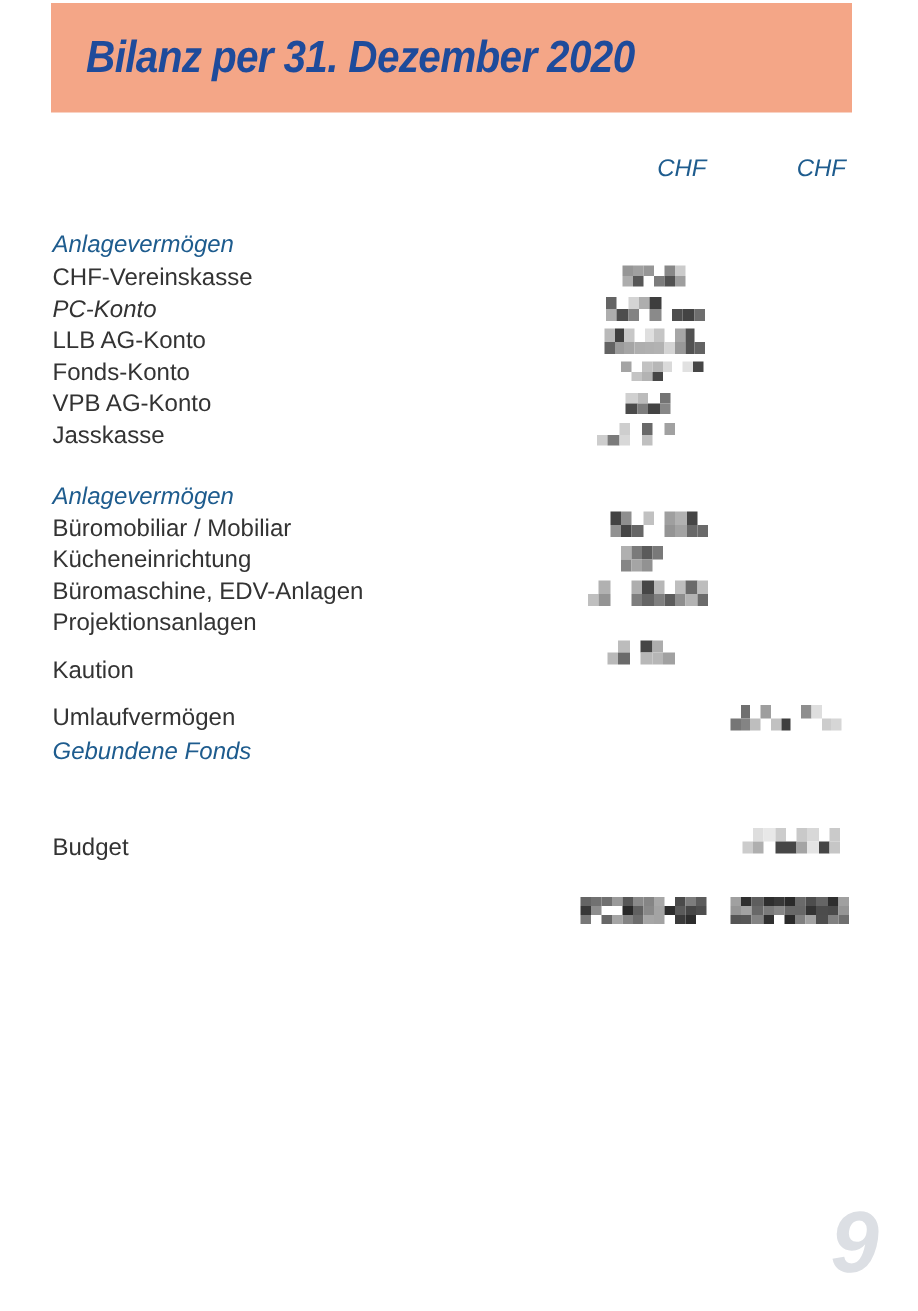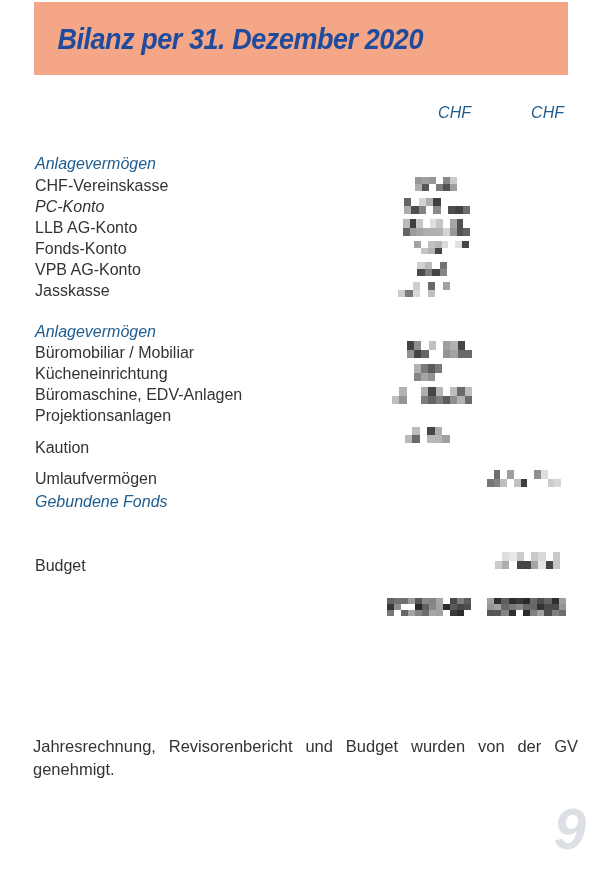--- a/index.html
+++ b/index.html
@@ -360,17 +360,16 @@
         <i style="background: transparent;"></i>
         <i style="background: rgb(43, 43, 43);"></i>
         <i style="background: rgb(128, 128, 128);"></i>
         <i style="background: rgb(162, 162, 162);"></i>
         <i style="background: rgb(77, 77, 77);"></i>
         <i style="background: rgb(128, 128, 128);"></i>
         <i style="background: rgb(111, 111, 111);"></i>
       </div>
     </div>
 
-  <p class="para" style="top:735px">Jahresrechnung, Revisorenbericht und Budget wurden von der GV genehmigt.</p>
 
   <div class="pagenum">9</div>
 
 </div>
 
 </body></html>

